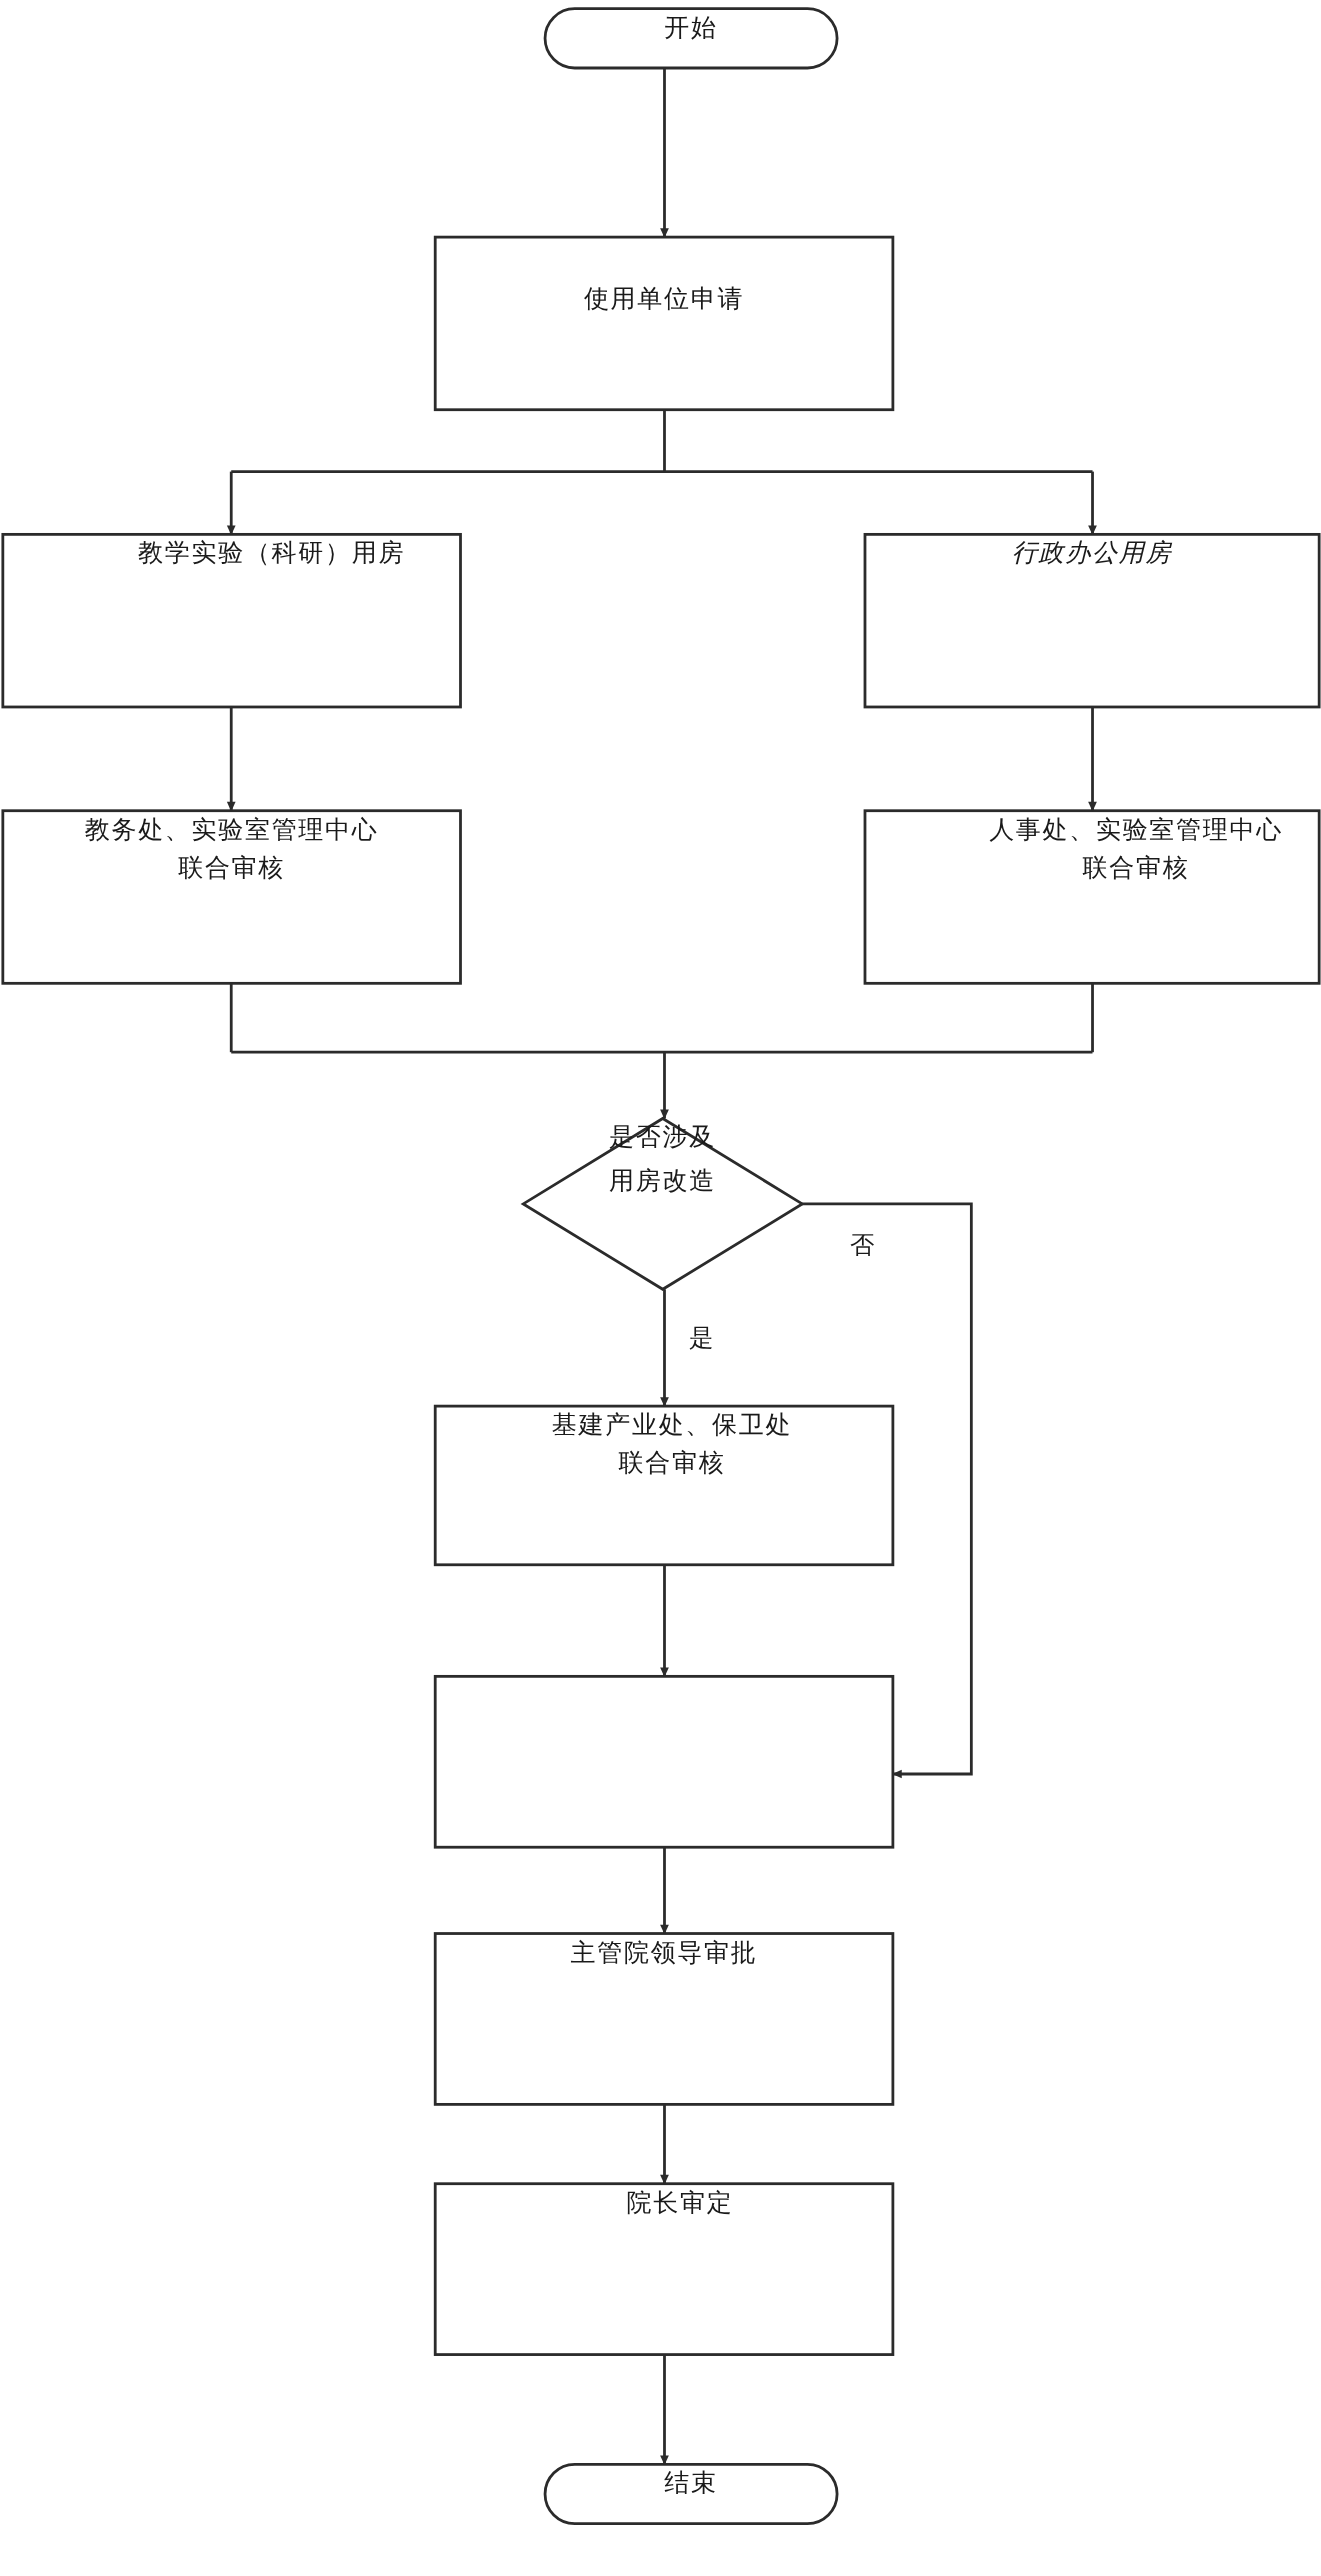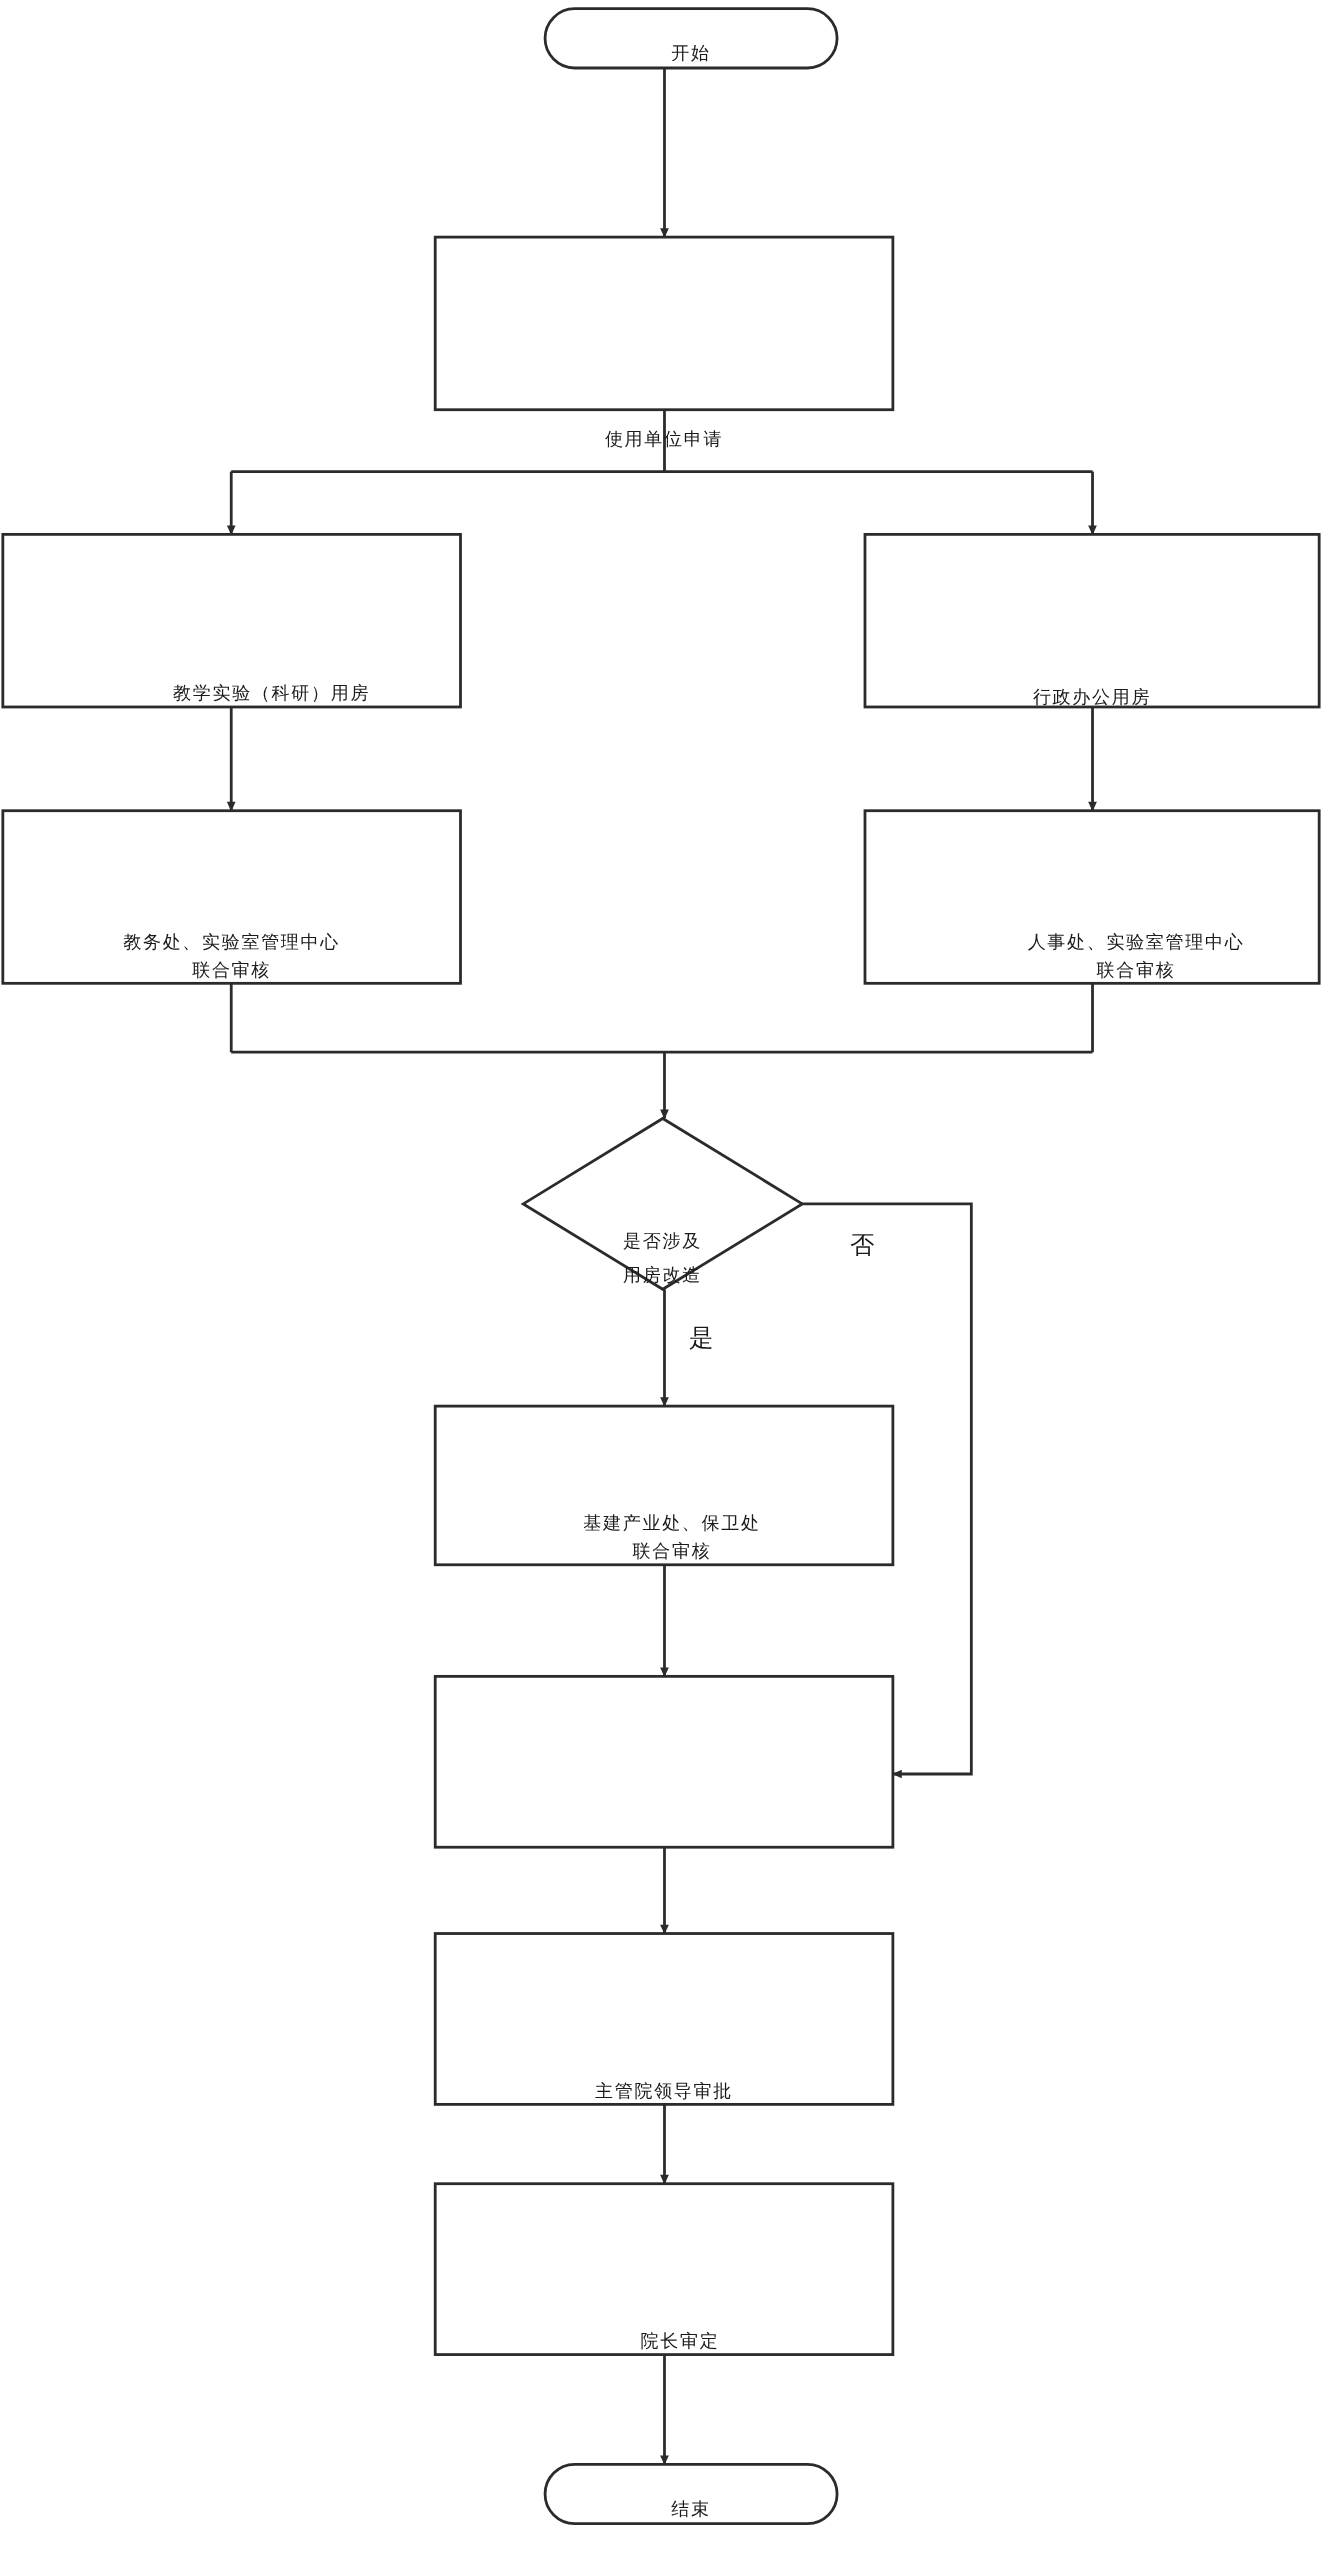--- a/index.html
+++ b/index.html
@@ -22,24 +22,24 @@
     left: 0;
     top: 0;
     width: 1322px;
     height: 2576px;
   }
   .node-text {
     position: absolute;
     display: flex;
     flex-direction: column;
     align-items: center;
-    justify-content: flex-end;
+    justify-content: flex-start;
     text-align: center;
     color: #1a1a1a;
-    font-size: 18px;
+    font-size: 25px;
     line-height: 1.52;
     letter-spacing: 1.7px;
     white-space: pre;
     pointer-events: none;
   }
   .node-text .ln { display: block; }
   .edge-label {
     position: absolute;
     color: #1a1a1a;
     font-size: 24.4px;
@@ -127,21 +127,21 @@
   </div>
 
   <div class="node-text" style="left:435px; top:237px; width:458px; height:173px;margin-top:43px;">
     <span class="ln">使用单位申请</span>
   </div>
 
   <div class="node-text" style="left:2.6px; top:534px; width:458px; height:173px;padding-left:40px;">
     <span class="ln">教学实验（科研）用房</span>
   </div>
 
-  <div class="node-text" style="left:865px; top:534px; width:454px; height:177px;">
+  <div class="node-text" style="left:865px; top:534px; width:454px; height:177px;font-style:italic;">
     <span class="ln">行政办公用房</span>
   </div>
 
   <div class="node-text" style="left:2.6px; top:811px; width:458px; height:173px;">
     <span class="ln">教务处、实验室管理中心</span>
     <span class="ln">联合审核</span>
   </div>
 
   <div class="node-text" style="left:865px; top:811px; width:542px; height:173px;">
     <span class="ln">人事处、实验室管理中心</span>

